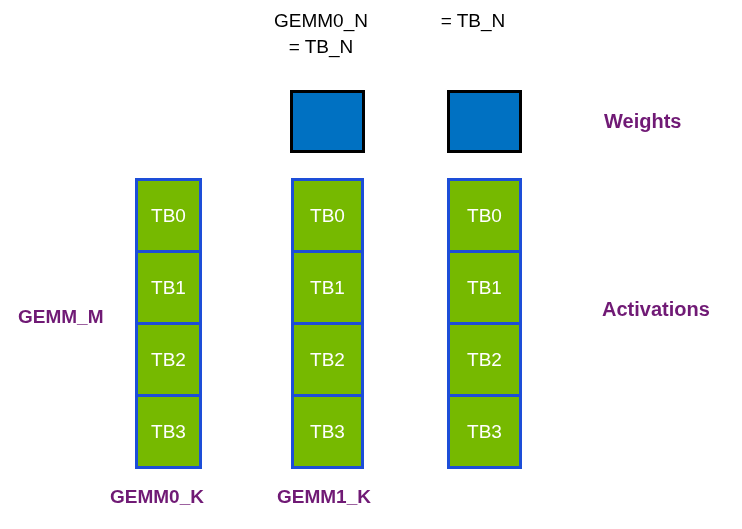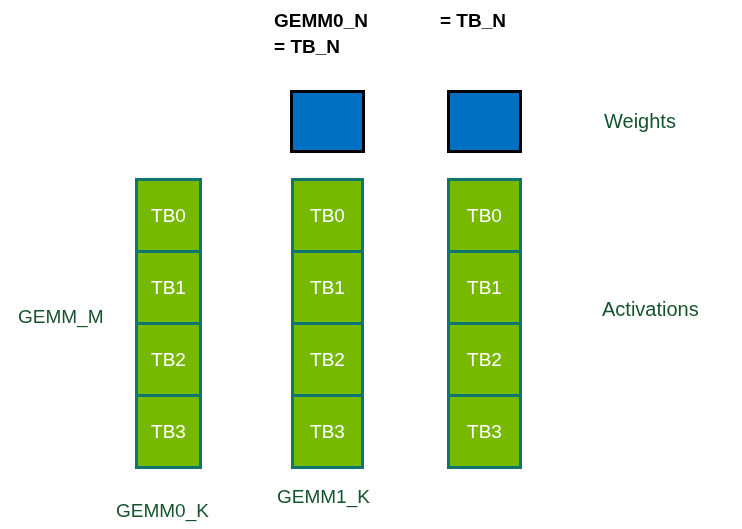--- a/index.html
+++ b/index.html
@@ -13,41 +13,41 @@
     width: 742px;
     height: 529px;
     background: #ffffff;
     overflow: hidden;
     color: #000000;
   }
   .label {
     position: absolute;
     font-size: 19px;
     line-height: 22px;
-    color: #14532d;
+    color: #701a75;
     white-space: nowrap;
+    font-weight: bold;
   }
   .header-label {
     position: absolute;
     top: 8px;
     transform: translateX(-50%);
-    text-align: left;
+    text-align: center;
     font-size: 19px;
     line-height: 26px;
     white-space: nowrap;
-    font-weight: bold;
   }
   .header-label-0 { left: 321px; }
   .header-label-1 { left: 473px; }
   .side-label { font-size: 20px; }
   .weights-label { left: 604px; top: 110px; }
   .activations-label { left: 602px; top: 298px; }
   .gemm-m-label { left: 18px; top: 306px; }
   .footer-label { top: 486px; }
-  .gemm0-k-label { left: 116px; margin-top: 14px; }
+  .gemm0-k-label { left: 110px; }
   .gemm1-k-label { left: 277px; }
   .weight-tile {
     position: absolute;
     top: 90px;
     width: 75px;
     height: 63px;
     box-sizing: border-box;
     background: #0071C2;
     border: 3px solid #000000;
   }
@@ -59,21 +59,21 @@
   }
   .tb-column-0 { left: 135px; width: 67px; }
   .tb-column-1 { left: 291px; width: 73px; }
   .tb-column-2 { left: 447px; width: 75px; }
   .tb-cell {
     box-sizing: border-box;
     width: 100%;
     height: 75px;
     margin-top: -3px;
     background: #76B900;
-    border: 3px solid #0f766e;
+    border: 3px solid #1d4ed8;
     display: flex;
     align-items: center;
     justify-content: center;
     color: #ffffff;
     font-size: 19px;
   }
   .tb-cell:first-child { margin-top: 0; }
 </style>
 </head>
 <body>

